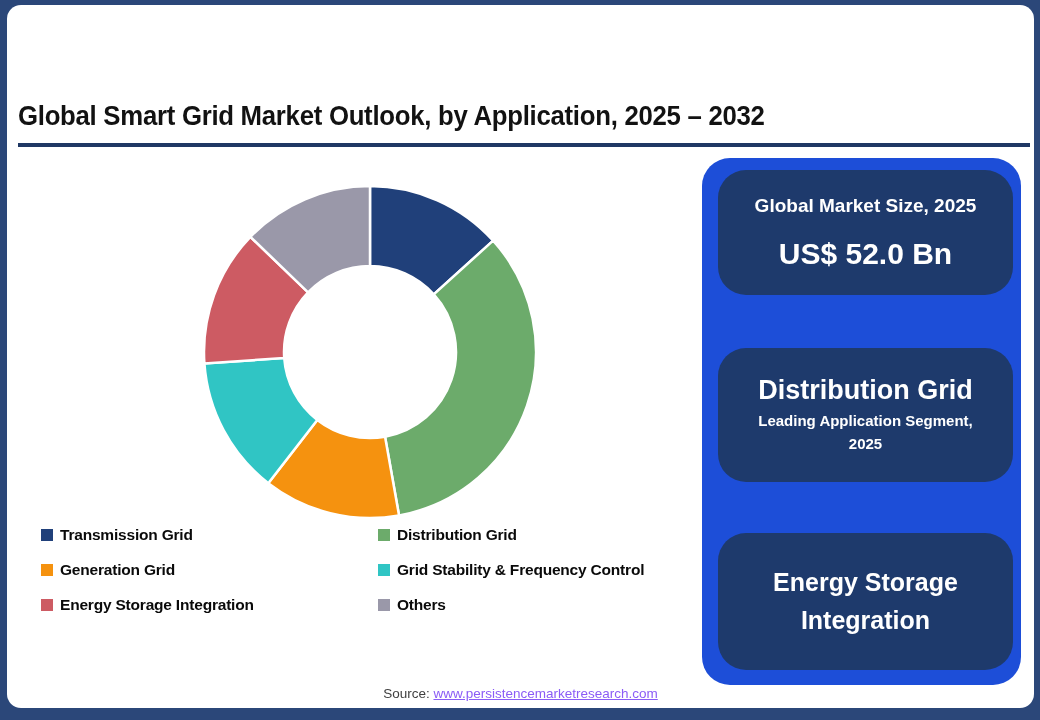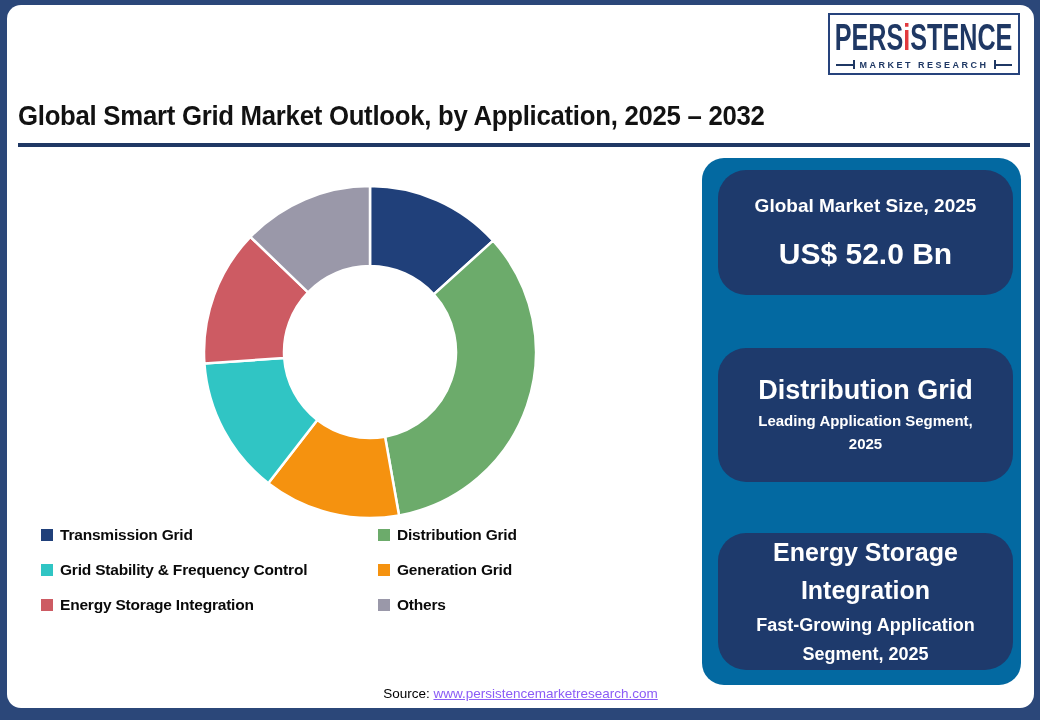--- a/index.html
+++ b/index.html
@@ -80,39 +80,29 @@
   .card2 .l1{font-size:27px;font-weight:bold;margin-bottom:4px;}
   .card2 .l2{font-size:15px;font-weight:bold;line-height:1.5;padding:0 30px;}
   .card3 .l1{font-size:25px;font-weight:bold;line-height:1.5;padding:0 45px;}
   .card3 .l2{font-size:18px;font-weight:bold;line-height:1.6;padding:0 20px;margin-top:2px;}
 
   
   .source{
     position:absolute;left:0;right:0;top:681px;text-align:center;
     font-size:13.5px;
   }
-  .source-label{color:#000000;text-align:center;}
+  .source-label{color:#404040;text-align:center;}
   .source-link{color:#8b5cf6;text-decoration:underline;cursor:pointer;}
 </style>
 </head>
 <body>
 
 <div class="page" style="background-color: rgb(43, 71, 121);">
   <div class="content">
 
-    <div class="logo-box">
-      <div class="logo-word"><span>PERS</span><span class="logo-i">i</span><span>STENCE</span></div>
-      <div class="logo-sub">
-        <span class="rule"></span>
-        <span class="bar"></span>
-        <span class="logo-sub-text">MARKET RESEARCH</span>
-        <span class="bar"></span>
-        <span class="rule"></span>
-      </div>
-    </div>
 
     <h1 class="title">Global Smart Grid Market Outlook, by Application, 2025 – 2032</h1>
     <div class="title-rule" style="background-color: rgb(31, 56, 100);"></div>
 
     <svg class="donut" viewBox="0 0 340 340" xmlns="http://www.w3.org/2000/svg">
         <path d="M 170.00 4.00 A 166 166 0 0 1 293.13 58.67 L 233.79 112.32 A 86 86 0 0 0 170.00 84.00 Z" fill="#20407A" stroke="#ffffff" stroke-width="2.5"></path>
         <path d="M 293.13 58.67 A 166 166 0 0 1 199.05 333.44 L 185.05 254.67 A 86 86 0 0 0 233.79 112.32 Z" fill="#6CAB6B" stroke="#ffffff" stroke-width="2.5"></path>
         <path d="M 199.05 333.44 A 166 166 0 0 1 68.26 301.17 L 117.29 237.95 A 86 86 0 0 0 185.05 254.67 Z" fill="#F5920F" stroke="#ffffff" stroke-width="2.5"></path>
         <path d="M 68.26 301.17 A 166 166 0 0 1 4.40 181.46 L 84.21 175.94 A 86 86 0 0 0 117.29 237.95 Z" fill="#30C5C4" stroke="#ffffff" stroke-width="2.5"></path>
         <path d="M 4.40 181.46 A 166 166 0 0 1 50.43 54.85 L 108.05 110.35 A 86 86 0 0 0 84.21 175.94 Z" fill="#CD5B63" stroke="#ffffff" stroke-width="2.5"></path>
@@ -122,49 +112,48 @@
     <div class="legend">
       <div class="legend-item">
         <span class="swatch" style="background-color: rgb(32, 64, 122);"></span>
         <span class="legend-label">Transmission Grid</span>
       </div>
       <div class="legend-item">
         <span class="swatch" style="background-color: rgb(108, 171, 107);"></span>
         <span class="legend-label">Distribution Grid</span>
       </div>
       <div class="legend-item">
+        <span class="swatch" style="background-color: rgb(245, 146, 15);"></span>
+        <span class="legend-label">Generation Grid</span>
+      </div>
+      <div class="legend-item">
         <span class="swatch" style="background-color: rgb(48, 197, 196);"></span>
         <span class="legend-label">Grid Stability &amp; Frequency Control</span>
-      </div>
-      <div class="legend-item">
-        <span class="swatch" style="background-color: rgb(245, 146, 15);"></span>
-        <span class="legend-label">Generation Grid</span>
       </div>
       <div class="legend-item">
         <span class="swatch" style="background-color: rgb(205, 91, 99);"></span>
         <span class="legend-label">Energy Storage Integration</span>
       </div>
       <div class="legend-item">
         <span class="swatch" style="background-color: rgb(154, 152, 169);"></span>
         <span class="legend-label">Others</span>
       </div>
     </div>
 
-    <div class="panel" style="background-color: #0369a1;">
+    <div class="panel" style="background-color: #1d4ed8; border-radius: 28px;">
       <div class="card card1" style="background-color: rgb(30, 58, 108);">
         <div class="l1">Global Market Size, 2025</div>
         <div class="l2">US$ 52.0 Bn</div>
       </div>
       <div class="card card2" style="background-color: rgb(30, 58, 108);">
         <div class="l1">Distribution Grid</div>
         <div class="l2">Leading Application Segment, 2025</div>
       </div>
       <div class="card card3" style="background-color: rgb(30, 58, 108);">
         <div class="l1">Energy Storage Integration</div>
-        <div class="l2">Fast-Growing Application Segment, 2025</div>
       </div>
     </div>
 
     <div class="source">
       <span class="source-label">Source: </span><a class="source-link">www.persistencemarketresearch.com</a>
     </div>
 
   </div>
 </div>
 

